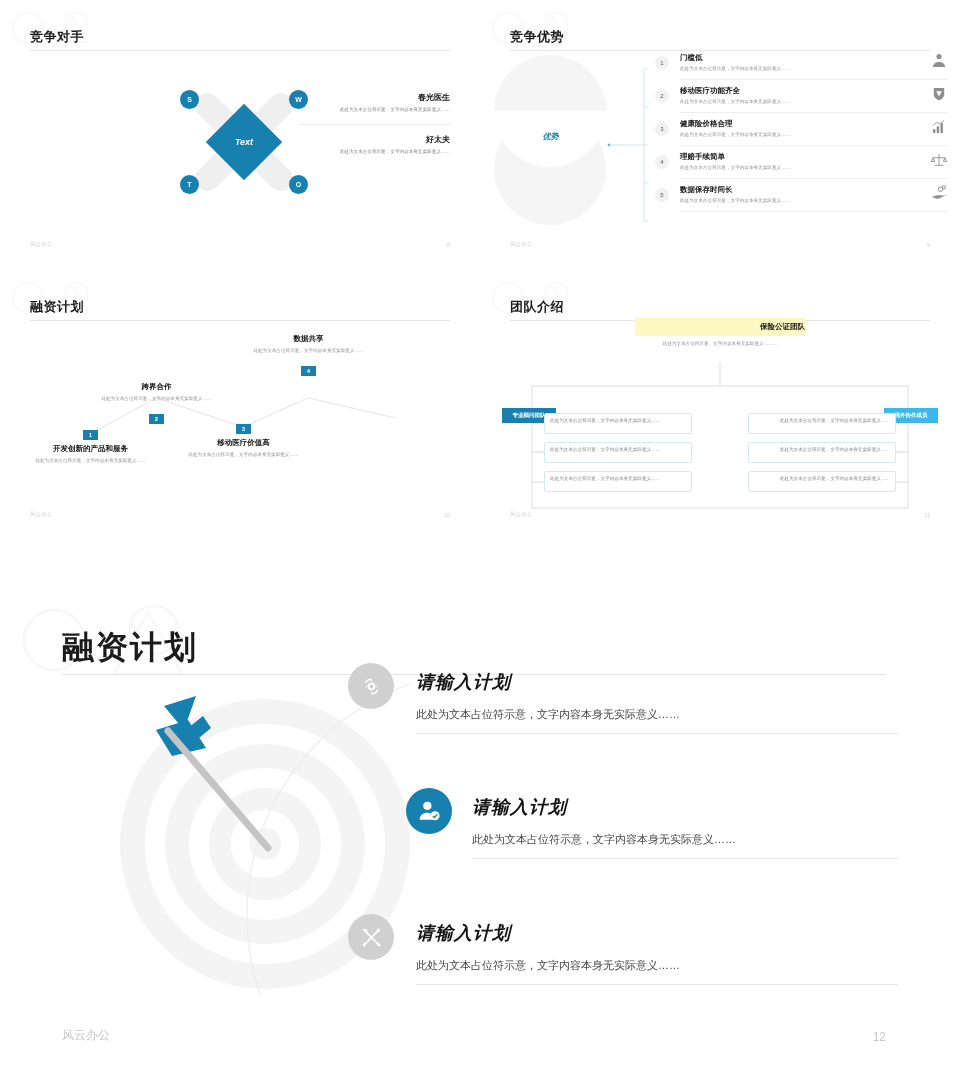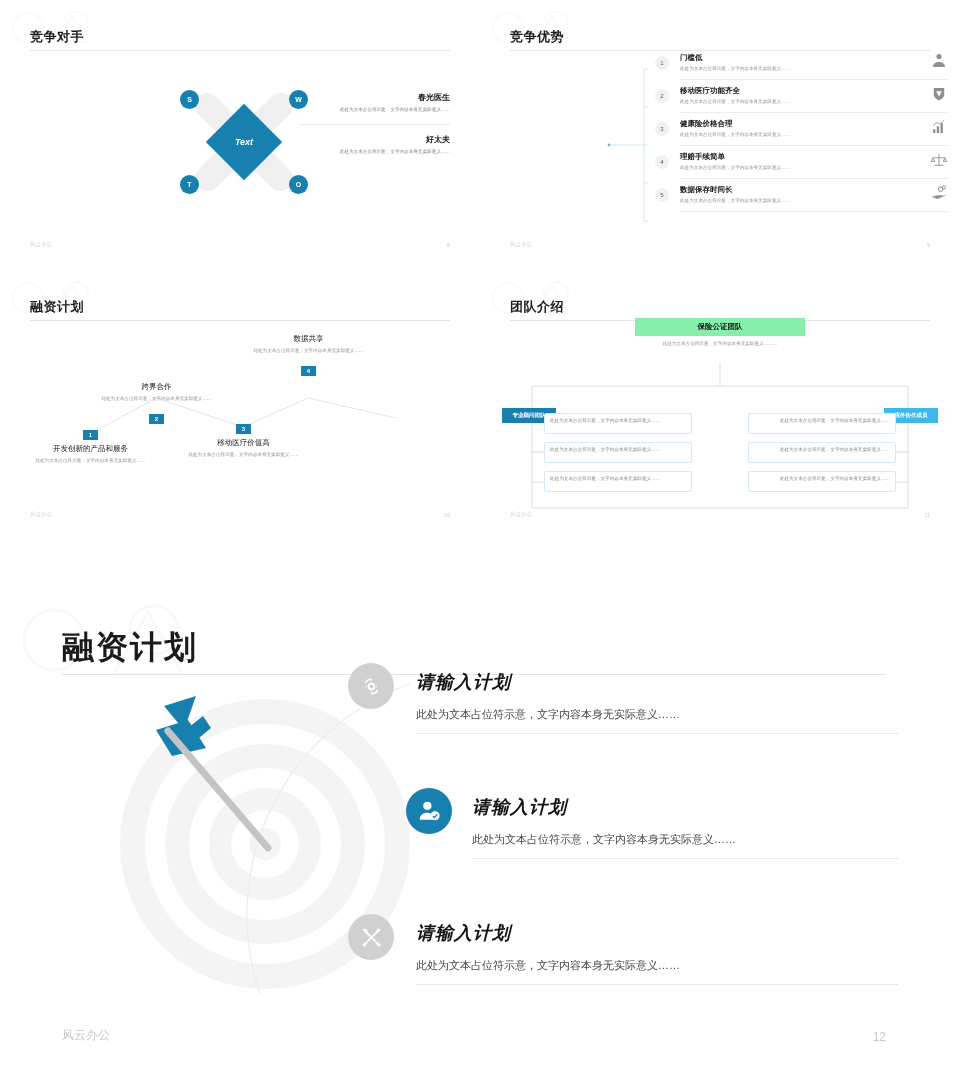--- a/index.html
+++ b/index.html
@@ -89,27 +89,27 @@
   .adv-p { position:absolute; left:50px; top:14px; font-size:4.6px; color:#8a8a8a; }
   .adv-ico { position:absolute; right:0; top:0; width:18px; height:18px; color:#8f8f8f; }
   .adv-hr { position:absolute; left:50px; right:0; top:27px; height:1px; background:#eee; }
   .conn { position:absolute; stroke:#bcdcea; fill:none; stroke-width:.7; }
 
   
   #slide3 { left: 0; top: 270px; }
   .mk-node { position:absolute; text-align:center; width:125px; }
   .mk-chip { display:inline-block; min-width:15px; padding:2px 5px;
              background:#1780ae; color:#fff; font-size:6px; font-weight:bold; }
-  .mk-h { font-size:7.5px; font-weight:normal; color:#141414; margin-top:3px; }
+  .mk-h { font-size:7.5px; font-weight:bold; color:#141414; margin-top:3px; }
   .mk-p { font-size:4.6px; color:#8a8a8a; line-height:1.55; margin-top:3px; }
 
   
   #slide4 { left: 480px; top: 270px; }
   .tm-top { position:absolute; left:155px; top:48px; width:170px; text-align:center; }
-  .tm-top-box { background:#86efac; padding:4px 0; font-size:7.5px; font-weight:bold; color:#141414; }
+  .tm-top-box { background:#fef9c3; padding:4px 0; font-size:7.5px; font-weight:bold; color:#141414;text-align:right; }
   .tm-top-p { font-size:4.6px; color:#8a8a8a; line-height:1.6; margin-top:4px; }
   .tm-label { position:absolute; width:54px; text-align:center; padding:4px 0;
               font-size:5.5px; font-weight:bold; color:#fff; line-height:1.35; }
   .tm-label.l { left:22px; top:138px; background:#1780ae; }
   .tm-label.r { right:22px; top:138px; background:#3fb7e8; }
   .tm-box { position:absolute; width:148px; height:21px;
             border:1px solid #d5e9f3; border-radius:2px; background:#fff;
             font-size:4.6px; color:#7d7d7d; padding:3px 5px; line-height:1.55; }
 
   
@@ -172,20 +172,26 @@
   <div class="slide slide-sm" id="slide2">
     <svg class="ghost-wm" viewBox="0 0 120 40">
       <circle cx="22" cy="20" r="15" fill="none" stroke="#f4f4f4" stroke-width="2"></circle>
       <circle cx="70" cy="16" r="12" fill="none" stroke="#f4f4f4" stroke-width="2"></circle>
       <path d="M50 34 L66 8 L82 34 Z" fill="none" stroke="#f4f4f4" stroke-width="2"></path>
     </svg>
 
     <div class="s-title">竞争优势</div>
     <div class="s-rule"></div>
 
+    <div class="venn">
+      <i class="top"></i>
+      <i class="bot"></i>
+      <u></u>
+      <b>优势</b>
+    </div>
 
     <svg class="conn" style="left:126px; top:55px; width:42px; height:180px;">
       <circle cx="3" cy="90" r="1.2" fill="#1780ae"></circle>
       <path d="M3 90 H38"></path>
       <path d="M38 14 V166"></path>
       <path d="M38 14 H60"></path>
         <path d="M38 52 H60"></path>
         <path d="M38 90 H60"></path>
       <path d="M38 128 H60"></path>
         <path d="M38 166 H60"></path>

